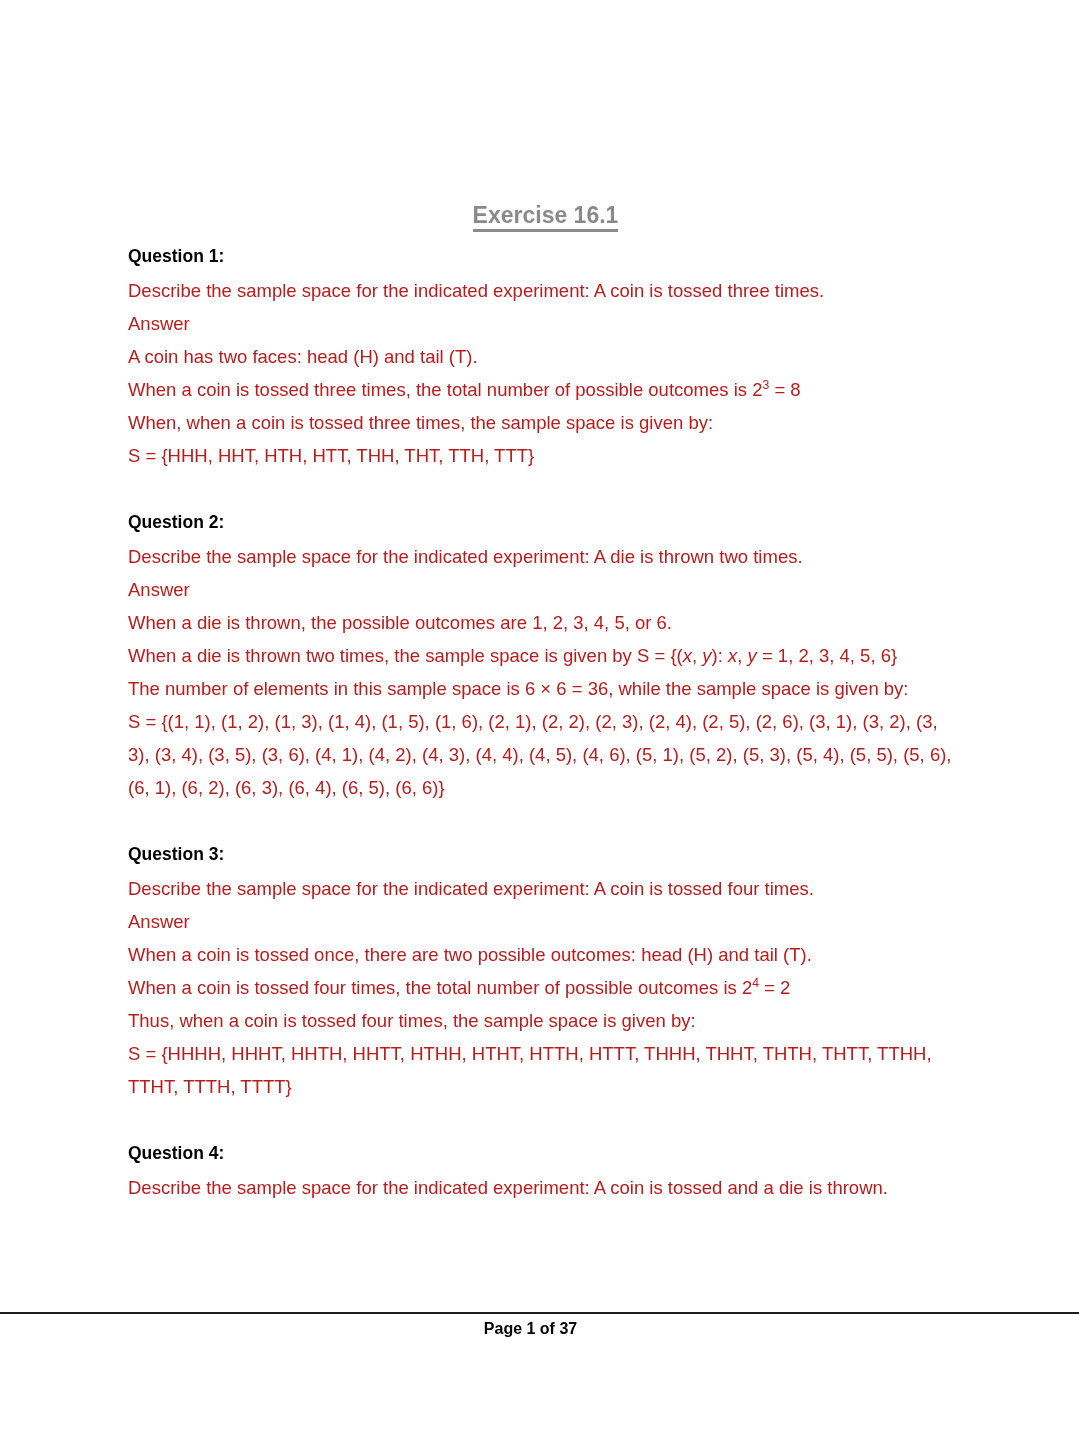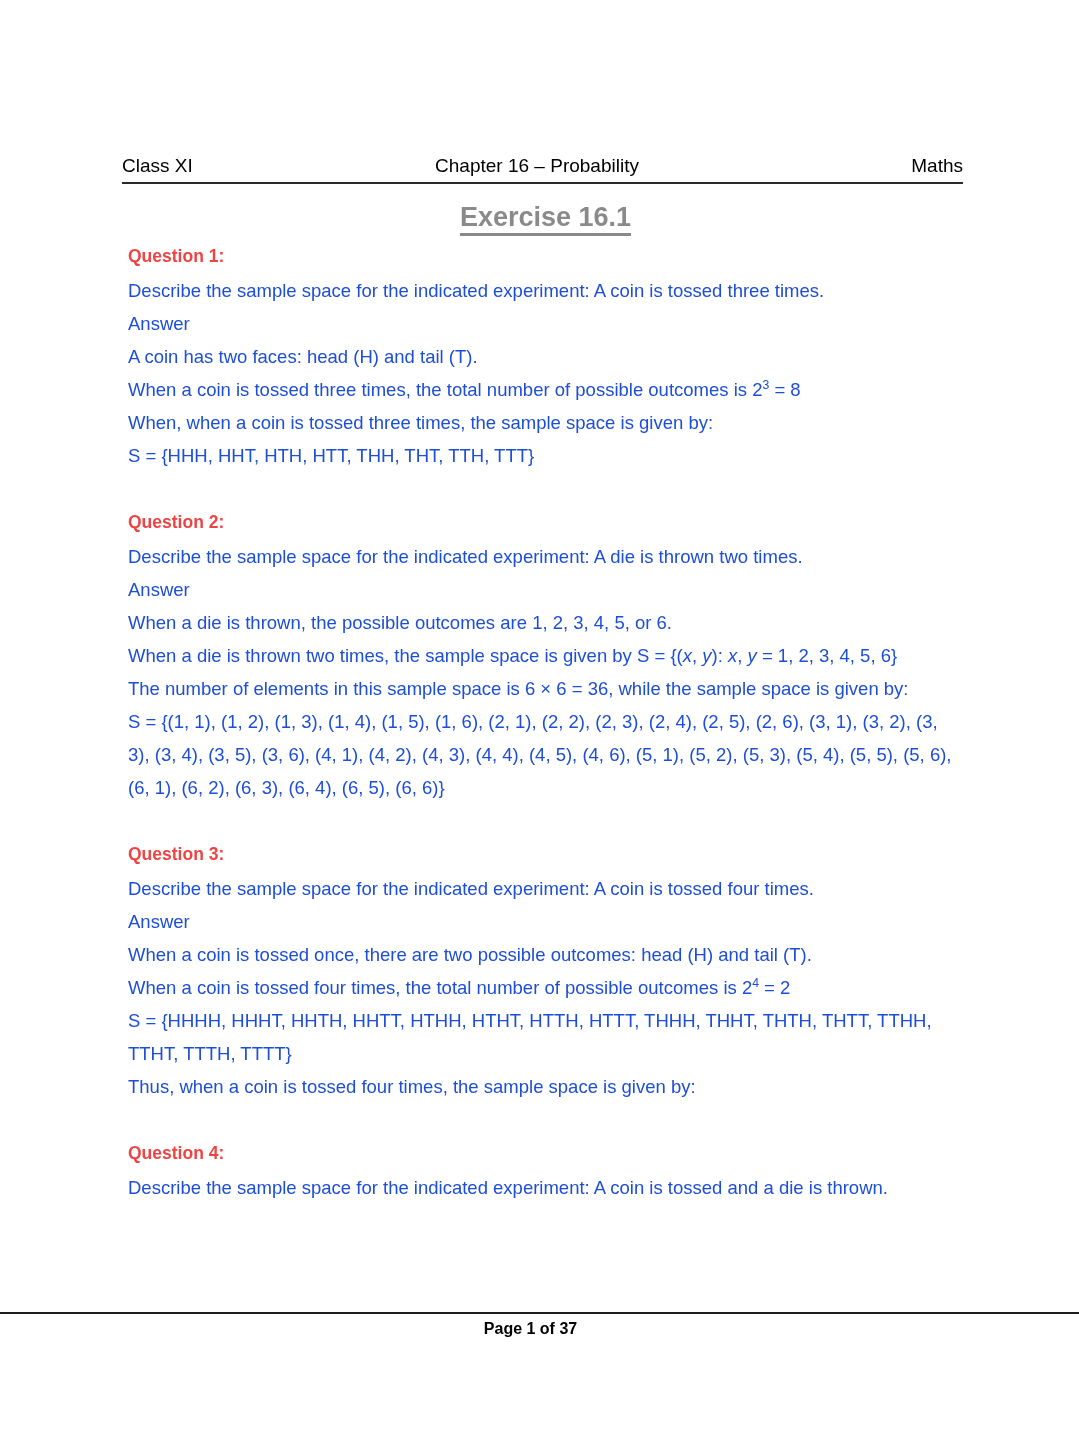--- a/index.html
+++ b/index.html
@@ -40,21 +40,21 @@
   .header-center{ text-align: center; flex: 1; margin-left: -30px;}
   .header-right { text-align: right; }
 
   
   .exercise-title {
     position: absolute;
     left: 12px;
     right: 0;
     top: 202px;
     text-align: center;
-    font-size: 27px;
+    font-size: 23px;
     font-weight: bold;
     color: #8a8a8a;
   }
   .exercise-title span {
     border-bottom: 3px solid #8a8a8a;
     padding-bottom: 1px;
   }
 
   
   .content {
@@ -62,28 +62,28 @@
     left: 128px;
     top: 240px;
     width: 828px;
   }
   .qblock { margin-bottom: 34px; }
   .qblock:last-child { margin-bottom: 12px; }
 
   .q-heading {
     font-size: 17.5px;
     font-weight: bold;
-    color: #ef4444;
+    color: #000000;
     line-height: 32px;
     margin: 0 0 2px 0;
   }
   .line {
     font-size: 18.5px;
     line-height: 33px;
-    color: #1d4ed8;
+    color: #b91c1c;
     margin: 0;
     white-space: normal;
   }
   .line sup {
     font-size: 0.66em;
     vertical-align: super;
     line-height: 0;
   }
   .var { font-style: italic; }
 
@@ -105,25 +105,20 @@
     font-size: 16px;
     font-weight: bold;
     color: #000;
   }
 </style>
 </head>
 <body>
 
 <div class="page">
 
-  <div class="page-header">
-    <div class="header-left">Class XI</div>
-    <div class="header-center">Chapter 16 – Probability</div>
-    <div class="header-right">Maths</div>
-  </div>
 
   <div class="exercise-title">
     <span>Exercise 16.1</span>
   </div>
 
   <div class="content">
 
     <div class="qblock">
       <p class="q-heading">Question 1:</p>
       <p class="line">Describe the sample space for the indicated experiment: A coin is tossed three times.</p>
@@ -143,22 +138,22 @@
       <p class="line">The number of elements in this sample space is 6 × 6 = 36, while the sample space is given by:</p>
       <p class="line">S = {(1, 1), (1, 2), (1, 3), (1, 4), (1, 5), (1, 6), (2, 1), (2, 2), (2, 3), (2, 4), (2, 5), (2, 6), (3, 1), (3, 2), (3, 3), (3, 4), (3, 5), (3, 6), (4, 1), (4, 2), (4, 3), (4, 4), (4, 5), (4, 6), (5, 1), (5, 2), (5, 3), (5, 4), (5, 5), (5, 6), (6, 1), (6, 2), (6, 3), (6, 4), (6, 5), (6, 6)}</p>
     </div>
 
     <div class="qblock">
       <p class="q-heading">Question 3:</p>
       <p class="line">Describe the sample space for the indicated experiment: A coin is tossed four times.</p>
       <p class="line">Answer</p>
       <p class="line">When a coin is tossed once, there are two possible outcomes: head (H) and tail (T).</p>
       <p class="line"><span>When a coin is tossed four times, the total number of possible outcomes is 2</span><sup>4</sup><span> = 2</span></p>
+      <p class="line">Thus, when a coin is tossed four times, the sample space is given by:</p>
       <p class="line">S = {HHHH, HHHT, HHTH, HHTT, HTHH, HTHT, HTTH, HTTT, THHH, THHT, THTH, THTT, TTHH, TTHT, TTTH, TTTT}</p>
-      <p class="line">Thus, when a coin is tossed four times, the sample space is given by:</p>
     </div>
 
     <div class="qblock">
       <p class="q-heading">Question 4:</p>
       <p class="line">Describe the sample space for the indicated experiment: A coin is tossed and a die is thrown.</p>
     </div>
 
   </div>
 
   <div class="footer-rule"></div>

